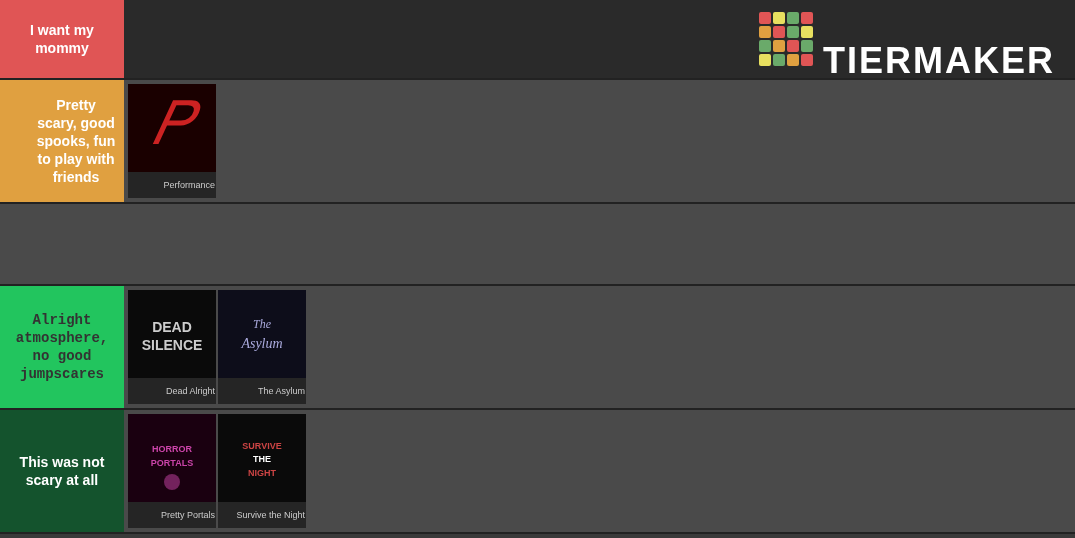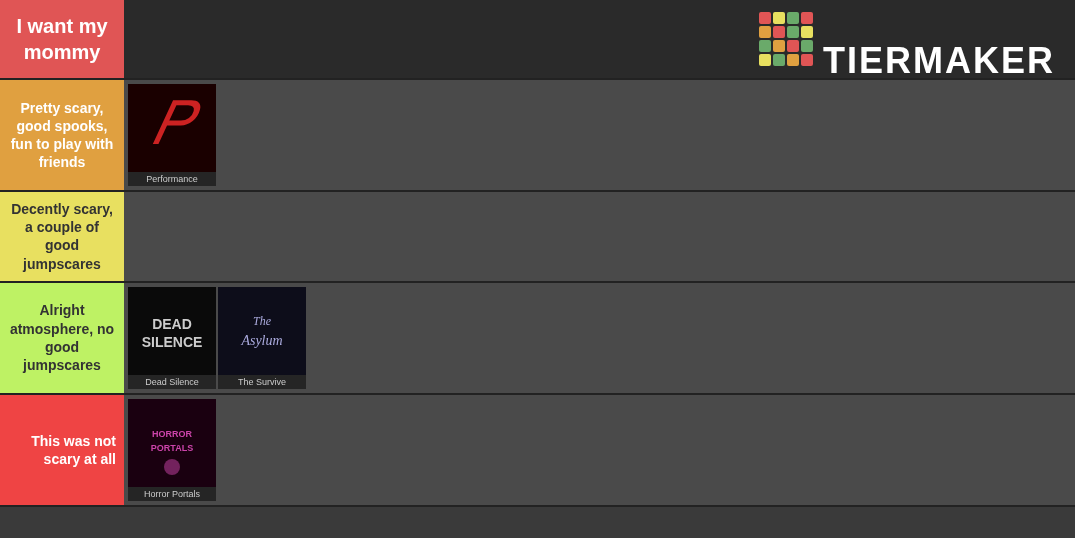--- a/index.html
+++ b/index.html
@@ -72,57 +72,57 @@
     .game-item {
       display: flex;
       flex-direction: column;
       align-items: center;
       width: 88px;
     }
 
     .game-label {
       font-size: 9px;
       color: #ccc;
-      text-align: center;
+      text-align: right;
       max-width: 88px;
       overflow: hidden;
       text-overflow: ellipsis;
       white-space: nowrap;
-      padding: 2px 1px;
+      padding: 8px 1px;
       background: rgba(0,0,0,0.5);
       width: 100%;
     }
 
     
     .thumb-svg {
       width: 88px;
       height: 88px;
     }
-    .row-friends .tier-label { background: #e0a040; color: white; }
+    .row-friends .tier-label { background: #e0a040; color: white; padding-left: 36px; }
     .row-decently .tier-label { background: #e8e060; color: #333; }
     .row-alright .tier-label { background: #e8e060; color: #333; }
     .row-notscarty .tier-label { background: #6aaa6a; color: white; }
 
     
     .top-header {
       display: flex;
       height: 80px;
       border-bottom: 2px solid #222;
     }
 
     .top-label {
       width: 124px;
       min-width: 124px;
       background: #e05555;
       display: flex;
       align-items: center;
       justify-content: center;
       text-align: center;
       font-weight: bold;
-      font-size: 20px;
+      font-size: 14px;
       color: white;
       padding: 8px;
       line-height: 1.3;
     }
 
     .top-right {
       flex: 1;
       background: #2a2a2a;
       display: flex;
       align-items: center;
@@ -174,69 +174,75 @@
         <svg class="thumb-svg" viewBox="0 0 88 88">
           <rect width="88" height="88" fill="#1a0000"></rect>
           <text x="44" y="60" font-family="serif" font-size="60" fill="#cc2222" text-anchor="middle" font-style="italic">𝑃</text>
         </svg>
         <div class="game-label">Performance</div>
       </div>
     </div>
   </div>
 
   <div class="tier-row row-decently">
-    <div class="tier-label" style="background:#e8e060;color:#333;">
-      <span>Decently scary, a couple of good jumpscares</span>
-    </div>
     <div class="tier-content">
 
 
 
     </div>
   </div>
 
   <div class="tier-row row-alright">
-    <div class="tier-label" style="background:#bef264;color:#333;">
+    <div class="tier-label" style="background:#22c55e;color:#333;font-family:Liberation Mono, monospace;">
       <span>Alright atmosphere, no good jumpscares</span>
     </div>
     <div class="tier-content">
 
 
       <div class="game-item">
         <svg class="thumb-svg" viewBox="0 0 88 88">
           <rect width="88" height="88" fill="#0a0a0a"></rect>
           <text x="44" y="42" font-family="Arial" font-size="14" fill="#cccccc" text-anchor="middle" font-weight="bold">DEAD</text>
           <text x="44" y="60" font-family="Arial" font-size="14" fill="#cccccc" text-anchor="middle" font-weight="bold">SILENCE</text>
         </svg>
-        <div class="game-label">Dead Silence</div>
+        <div class="game-label">Dead Alright</div>
       </div>
 
       <div class="game-item">
         <svg class="thumb-svg" viewBox="0 0 88 88">
           <rect width="88" height="88" fill="#0d0d1a"></rect>
           <text x="44" y="38" font-family="Georgia,serif" font-size="12" fill="#aaaadd" text-anchor="middle" font-style="italic">The</text>
           <text x="44" y="58" font-family="Georgia,serif" font-size="14" fill="#aaaadd" text-anchor="middle" font-style="italic">Asylum</text>
         </svg>
-        <div class="game-label">The Survive</div>
+        <div class="game-label">The Asylum</div>
       </div>
     </div>
   </div>
 
   <div class="tier-row row-notscarty">
-    <div class="tier-label" style="background:#ef4444;color:white;text-align:right;">
+    <div class="tier-label" style="background:#14532d;color:white;">
       <span>This was not scary at all</span>
     </div>
     <div class="tier-content">
 
       <div class="game-item">
         <svg class="thumb-svg" viewBox="0 0 88 88">
           <rect width="88" height="88" fill="#1a0010"></rect>
           <text x="44" y="38" font-family="Arial" font-size="9" fill="#cc44aa" text-anchor="middle" font-weight="bold">HORROR</text>
           <text x="44" y="52" font-family="Arial" font-size="9" fill="#cc44aa" text-anchor="middle" font-weight="bold">PORTALS</text>
           <circle cx="44" cy="68" r="8" fill="#cc44aa" opacity="0.5"></circle>
         </svg>
-        <div class="game-label">Horror Portals</div>
-      </div>
-
+        <div class="game-label">Pretty Portals</div>
+      </div>
+
+      <div class="game-item">
+        <svg class="thumb-svg" viewBox="0 0 88 88">
+          <rect width="88" height="88" fill="#0a0a0a"></rect>
+          <text x="44" y="35" font-family="Arial" font-size="9" fill="#cc4444" text-anchor="middle" font-weight="bold">SURVIVE</text>
+          <text x="44" y="48" font-family="Arial" font-size="9" fill="#ffffff" text-anchor="middle" font-weight="bold">THE</text>
+          <text x="44" y="62" font-family="Arial" font-size="9" fill="#cc4444" text-anchor="middle" font-weight="bold">NIGHT</text>
+        </svg>
+        <div class="game-label">Survive the Night</div>
+      </div>
     </div>
   </div>
 
 </div>
 
 </body></html>

